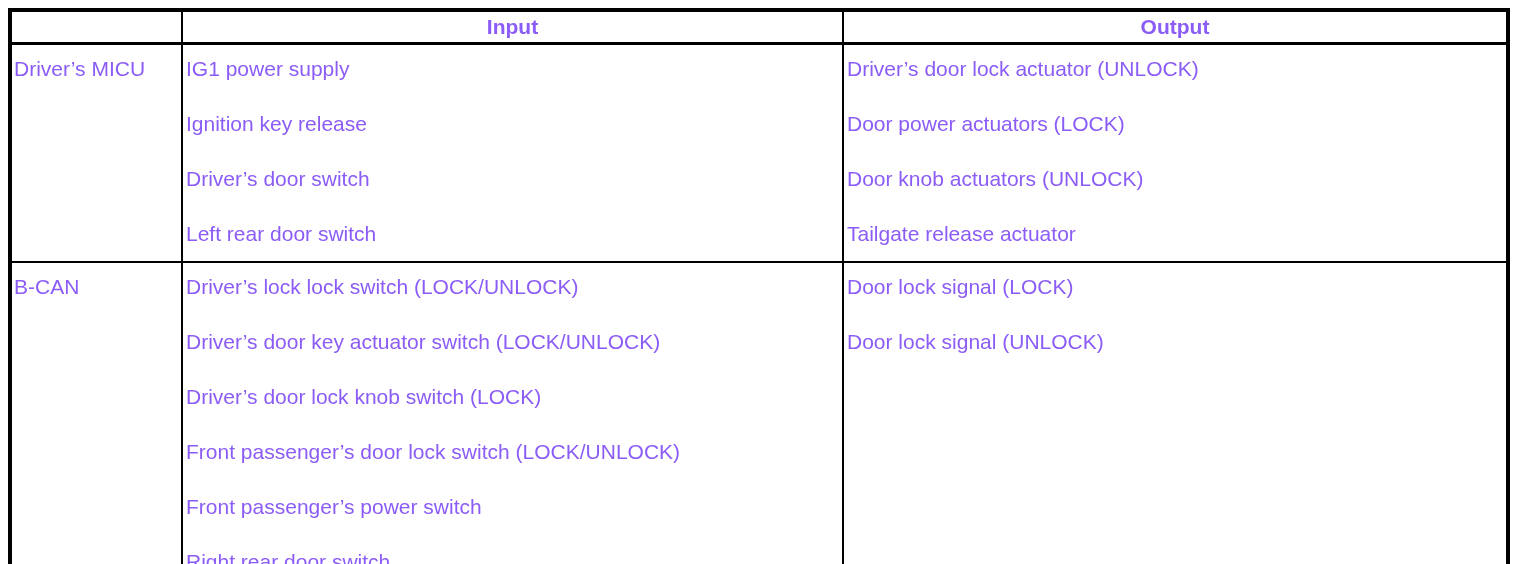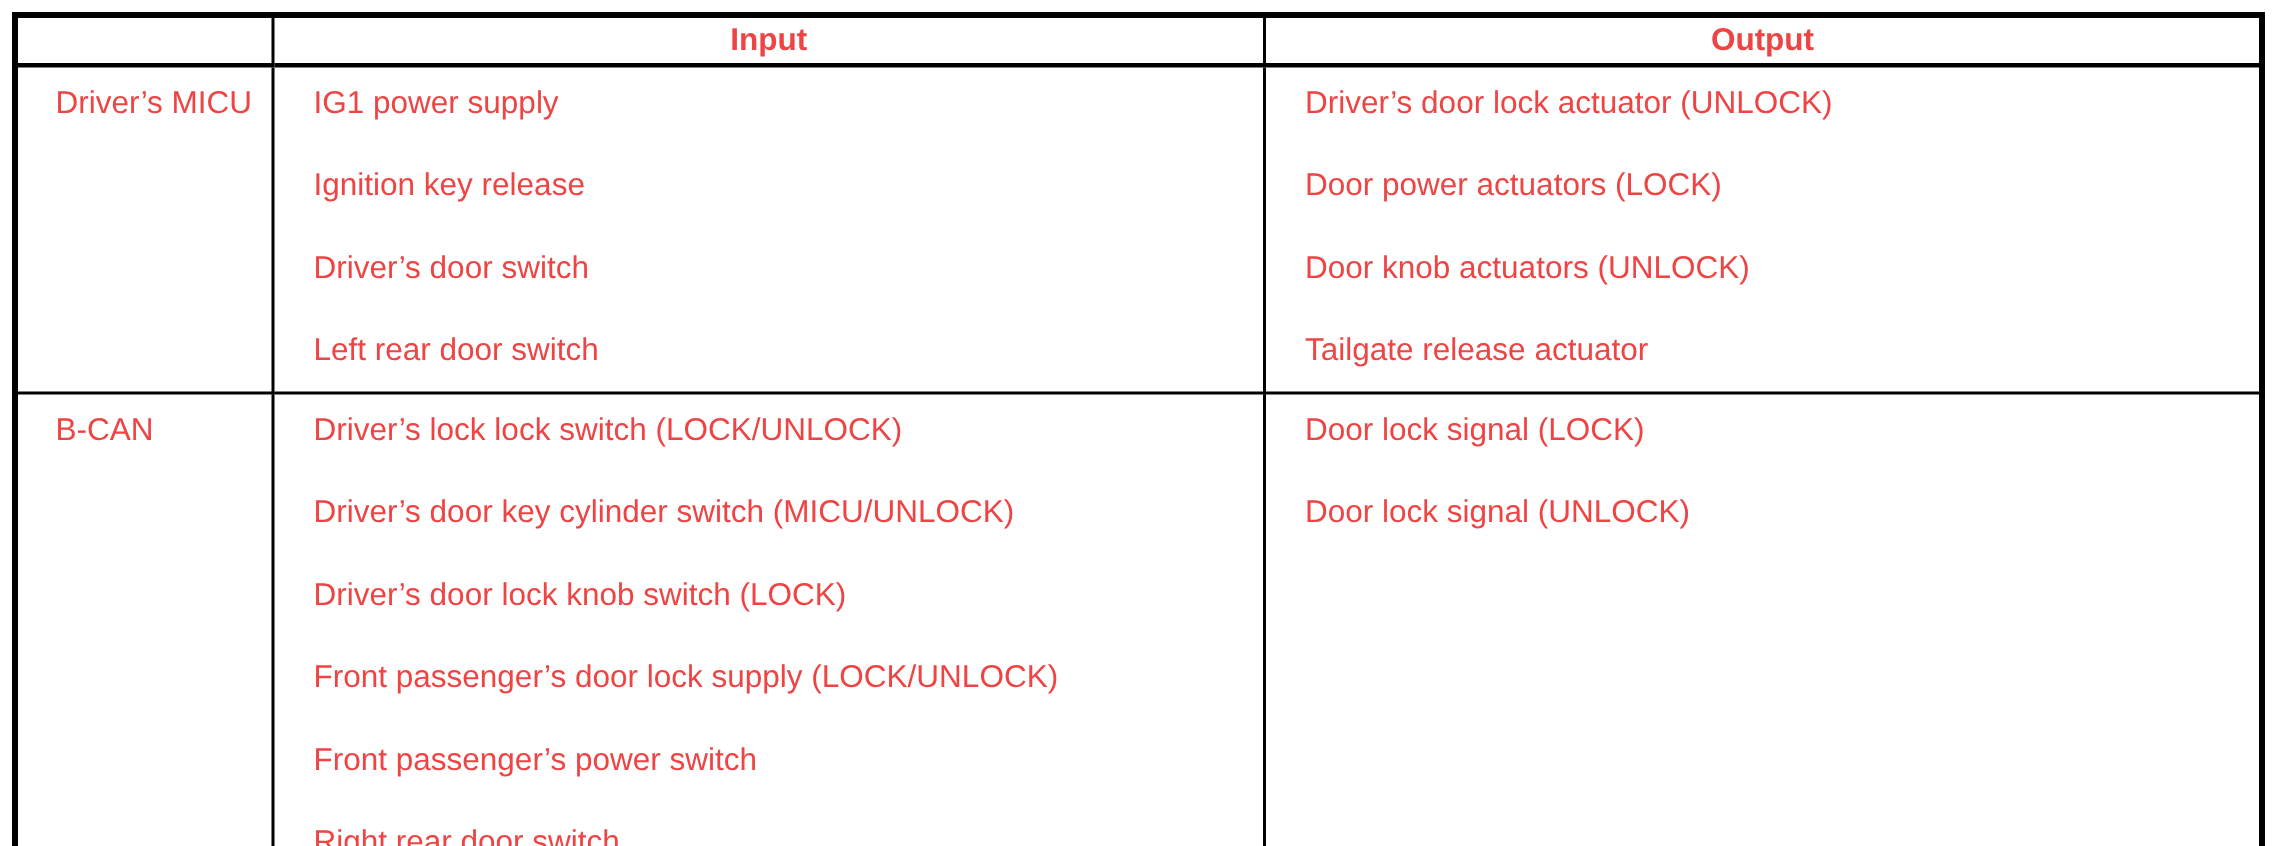--- a/index.html
+++ b/index.html
@@ -6,21 +6,21 @@
     margin: 0;
     padding: 0;
     background: #ffffff;
   }
   .page {
     position: relative;
     width: 1520px;
     height: 564px;
     background: #ffffff;
     font-family: "Liberation Sans", sans-serif;
-    color: #ef4444;
+    color: #8b5cf6;
   }
   table.io-table {
     position: absolute;
     left: 8px;
     top: 8px;
     width: 1502px;
     border-collapse: collapse;
     table-layout: fixed;
     border: 4px solid #000000;
   }
@@ -44,21 +44,20 @@
     vertical-align: top;
     font-size: 21px;
     background: #ffffff;
   }
   tr.body-row-1 td { height: 199px; }
   tr.body-row-2 td { height: 307px; }
   .cell-lines {
     margin-top: -4px;
     padding-left: 3px;
     padding-right: 4px;
-    margin-left: 23px;
   }
   .line {
     height: 55px;
     line-height: 55px;
     white-space: nowrap;
   }
   .source-cell .cell-lines { padding-left: 2px; }
 </style>
 </head>
 <body>
@@ -103,23 +102,23 @@
       </tr>
       <tr class="body-row-2">
         <td class="source-cell">
           <div class="cell-lines">
             <div class="line">B-CAN</div>
           </div>
         </td>
         <td>
           <div class="cell-lines">
             <div class="line">Driver’s lock lock switch (LOCK/UNLOCK)</div>
-            <div class="line">Driver’s door key cylinder switch (MICU/UNLOCK)</div>
+            <div class="line">Driver’s door key actuator switch (LOCK/UNLOCK)</div>
             <div class="line">Driver’s door lock knob switch (LOCK)</div>
-            <div class="line">Front passenger’s door lock supply (LOCK/UNLOCK)</div>
+            <div class="line">Front passenger’s door lock switch (LOCK/UNLOCK)</div>
             <div class="line">Front passenger’s power switch</div>
             <div class="line">Right rear door switch</div>
           </div>
         </td>
         <td>
           <div class="cell-lines">
             <div class="line">Door lock signal (LOCK)</div>
             <div class="line">Door lock signal (UNLOCK)</div>
           </div>
         </td>

